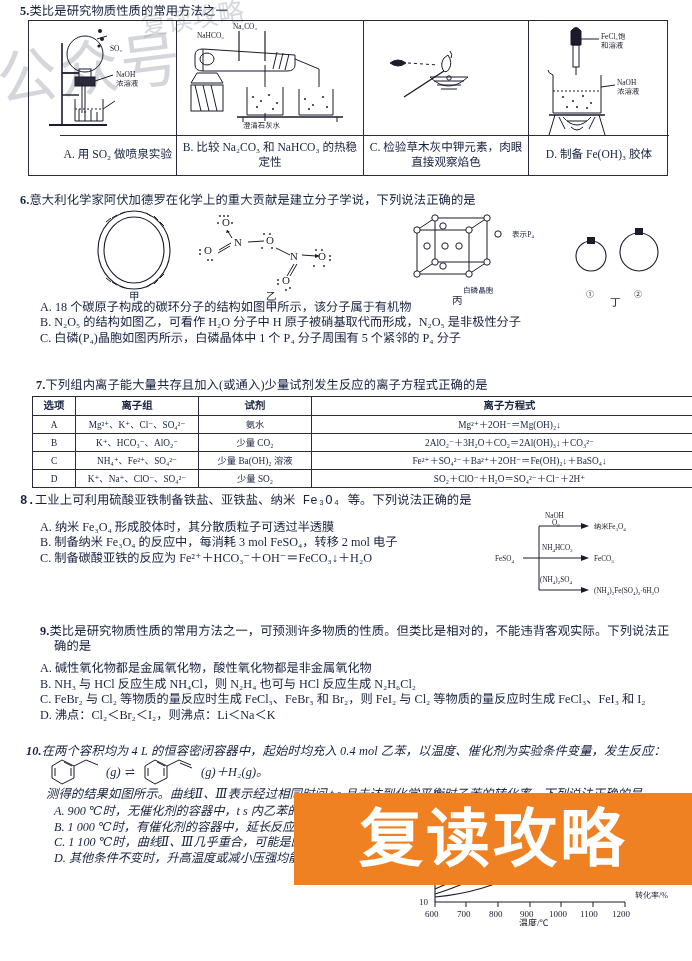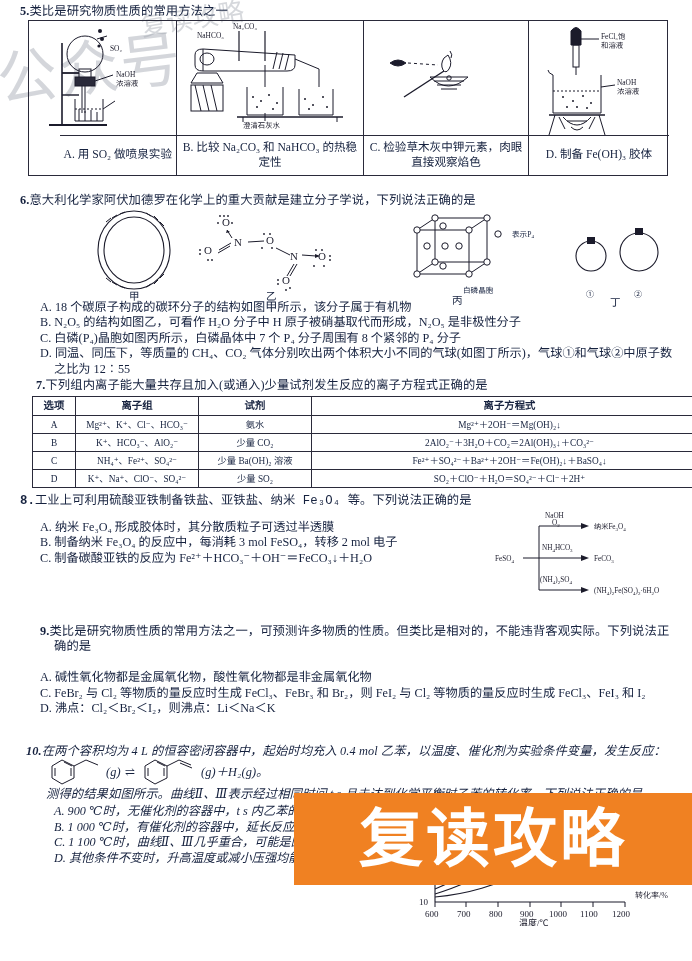--- a/index.html
+++ b/index.html
@@ -399,41 +399,40 @@
       <rect x="72" y="12" width="8" height="7" fill="#1b1b2b"></rect>
     </svg>
     <div class="figcap" style="left:558px;top:78px;font-size:8px;">①</div>
     <div class="figcap" style="left:606px;top:78px;font-size:8px;">②</div>
     <div class="figcap" style="left:582px;top:84px;">丁</div>
   </div>
 
   <div style="position:absolute;left:20px;top:300px;width:662px;">
     <div class="opt indent">A. 18 个碳原子构成的碳环分子的结构如图甲所示，该分子属于有机物</div>
     <div class="opt indent">B. N₂O₅ 的结构如图乙，可看作 H₂O 分子中 H 原子被硝基取代而形成，N₂O₅ 是非极性分子</div>
-    <div class="opt indent">C. 白磷(P₄)晶胞如图丙所示，白磷晶体中 7 个 P₄ 分子周围有 8 个紧邻的 P₄ 分子</div>
-    <div class="opt indent">D. 同温、同压下，等质量的 CH₄、CO₂ 气体分别吹出两个体积大小不同的气球(如图丁所示)，气球①和气球②中原子数之比为 12∶55</div>
+    <div class="opt indent">C. 白磷(P₄)晶胞如图丙所示，白磷晶体中 1 个 P₄ 分子周围有 5 个紧邻的 P₄ 分子</div>
   </div>
 
   <div class="q7-head qline">
     <span class="qnum">7.</span><span>下列组内离子能大量共存且加入(或通入)少量试剂发生反应的离子方程式正确的是</span>
   </div>
 
   <table class="q7-table">
     <thead>
       <tr>
         <th class="c-opt">选项</th>
         <th class="c-ion">离子组</th>
         <th class="c-rea">试剂</th>
         <th>离子方程式</th>
       </tr>
     </thead>
     <tbody>
       <tr>
         <td>A</td>
-        <td>Mg²⁺、K⁺、Cl⁻、HCO₃⁻</td>
+        <td>Mg²⁺、K⁺、Cl⁻、SO₄²⁻</td>
         <td>氨水</td>
         <td>Mg²⁺＋2OH⁻＝Mg(OH)₂↓</td>
       </tr>
       <tr>
         <td>B</td>
         <td>K⁺、HCO₃⁻、AlO₂⁻</td>
         <td>少量 CO₂</td>
         <td>2AlO₂⁻＋3H₂O＋CO₂＝2Al(OH)₃↓＋CO₃²⁻</td>
       </tr>
       <tr>
@@ -485,21 +484,22 @@
         <text x="99" y="49">FeCO<tspan font-size="5" dy="2">3</tspan></text>
         <text x="99" y="81">(NH<tspan font-size="5" dy="2">4</tspan><tspan dy="-2">)</tspan><tspan font-size="5" dy="2">2</tspan><tspan dy="-2">Fe(SO</tspan><tspan font-size="5" dy="2">4</tspan><tspan dy="-2">)</tspan><tspan font-size="5" dy="2">2</tspan><tspan dy="-2">·6H</tspan><tspan font-size="5" dy="2">2</tspan><tspan dy="-2">O</tspan></text>
       </g>
     </svg>
   </div>
 
   <div class="q9-head">
     <div class="qline indent">
       <span class="qnum">9.</span><span>类比是研究物质性质的常用方法之一，可预测许多物质的性质。但类比是相对的，不能违背客观实际。下列说法正确的是</span>
     </div>
-    <div class="opt indent" style="padding-left:34px;margin-top:16px;">A. 碱性氧化物都是金属氧化物，酸性氧化物都是非金属氧化物</div>
+    <div class="opt indent" style="padding-left:34px;margin-top:7px;">A. 碱性氧化物都是金属氧化物，酸性氧化物都是非金属氧化物</div>
+    <div class="opt indent" style="padding-left:34px;">B. NH₃ 与 HCl 反应生成 NH₄Cl，则 N₂H₄ 也可与 HCl 反应生成 N₂H₆Cl₂</div>
     <div class="opt indent" style="padding-left:34px;">C. FeBr₂ 与 Cl₂ 等物质的量反应时生成 FeCl₃、FeBr₃ 和 Br₂，则 FeI₂ 与 Cl₂ 等物质的量反应时生成 FeCl₃、FeI₃ 和 I₂</div>
     <div class="opt indent" style="padding-left:34px;">D. 沸点：Cl₂＜Br₂＜I₂，则沸点：Li＜Na＜K</div>
   </div>
 
   <div class="q10-head">
     <div class="qline" style="padding-left:26px;text-indent:-20px;">
       <span class="qnum">10.</span><span>在两个容积均为 4 L 的恒容密闭容器中，起始时均充入 0.4 mol 乙苯，以温度、催化剂为实验条件变量，发生反应：</span>
     </div>
 
     <div style="display:flex;align-items:center;padding-left:26px;height:30px;margin-top:-2px;">

